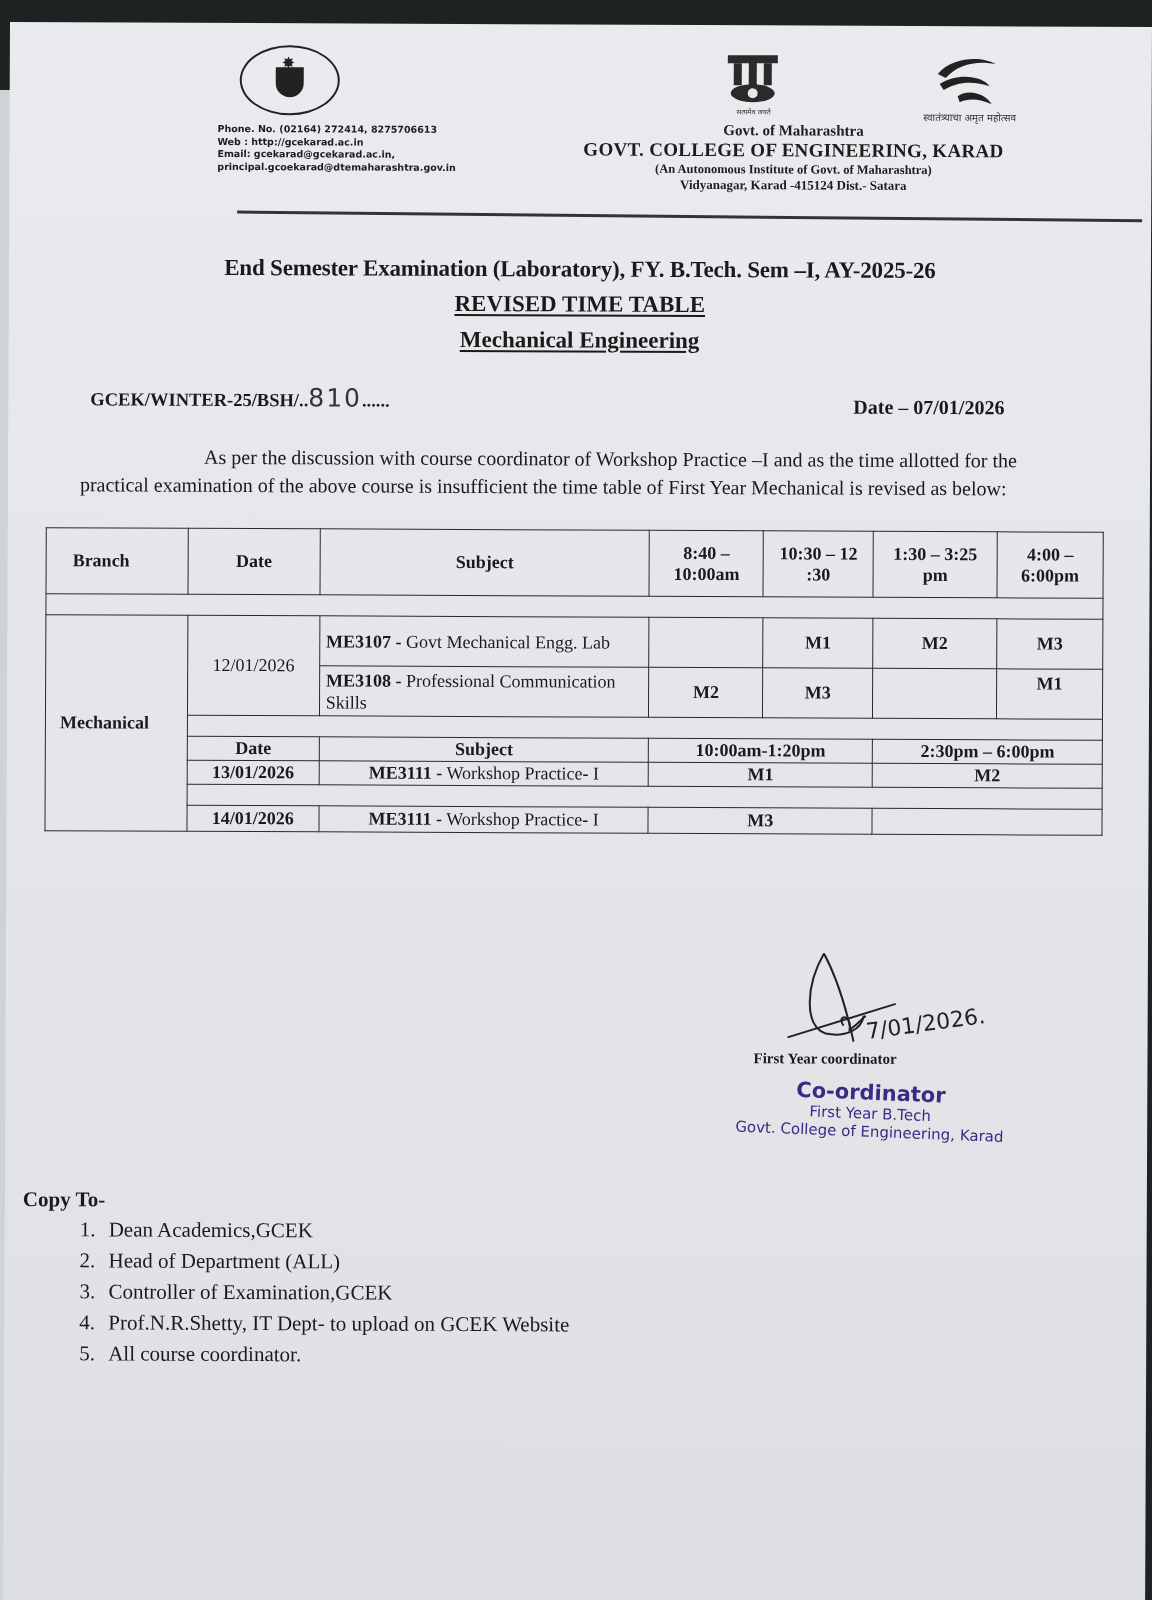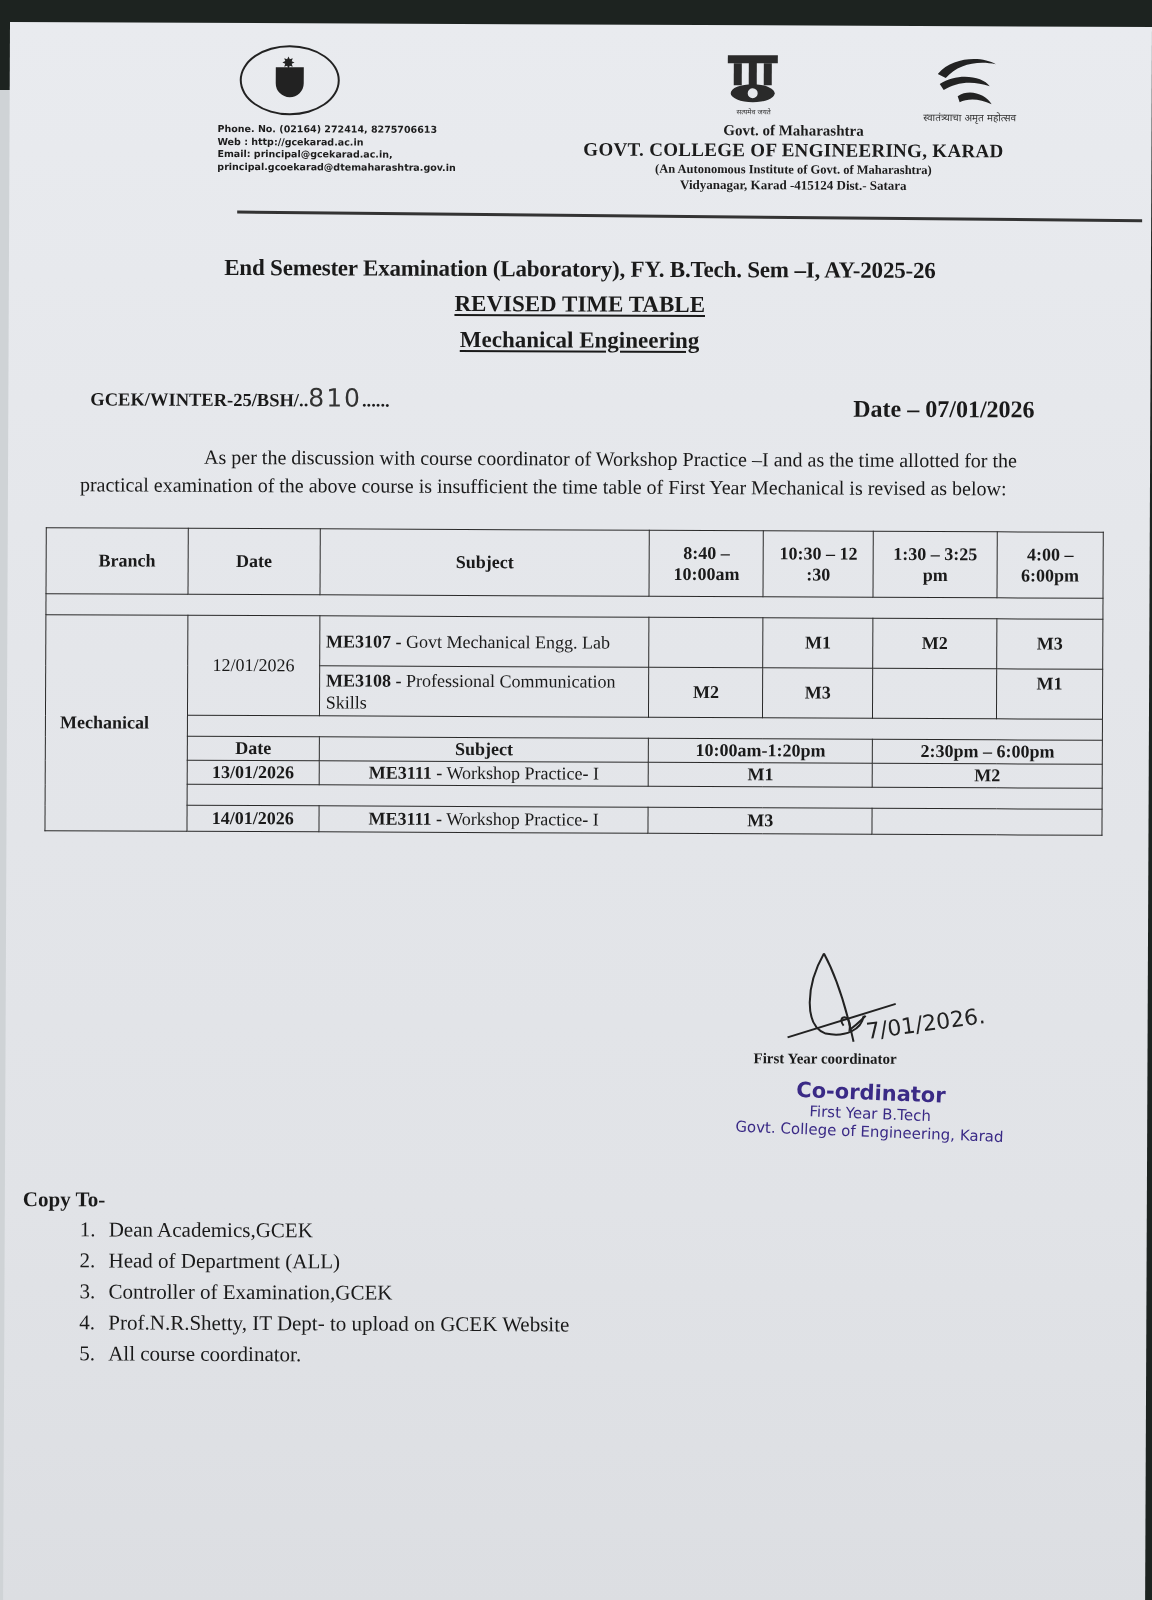--- a/index.html
+++ b/index.html
@@ -43,21 +43,21 @@
   .inst .auto { font-size: 12.5px; line-height: 16px; }
   .inst .addr { font-size: 13px; line-height: 16px; }
   .rule { left: 228px; top: 190px; width: 905px; height: 3px; background: #333; transform: rotate(0.3deg); }
 
   .title-block { left: 0; top: 228px; width: 1142px; text-align: center; font-weight: bold; }
   .title-block .t1 { font-family: "Liberation Serif", serif; font-size: 23px; line-height: 34px; letter-spacing: -0.2px; }
   .title-block .t2, .title-block .t3 { font-size: 23px; line-height: 36px; text-decoration: underline; text-underline-offset: 3px; }
 
   .ref { left: 82px; top: 360px; font-size: 18.5px; font-weight: bold; }
   .ref .hand { font-family: "DejaVu Sans", sans-serif; font-weight: normal; font-size: 25px; color: #333; letter-spacing: 2px; }
-  .date-top { left: 845px; top: 370px; font-size: 24px; font-weight: bold; }
+  .date-top { left: 845px; top: 370px; font-size: 20px; font-weight: bold; }
 
   .para { left: 72px; top: 420px; width: 1000px; font-size: 20px; line-height: 28px; }
   .para .indent { display: inline-block; width: 124px; }
 
   
   table.tt {
     position: absolute; left: 38px; top: 505px; width: 1058px;
     border-collapse: collapse; font-size: 18px;
   }
   table.tt td { border: 1.5px solid #2a2a2a; padding: 0 6px; vertical-align: middle; }
@@ -87,21 +87,21 @@
 <div class="paper">
 
   <div class="abs logo-left">
     <span class="star">✸</span>
     <div class="shield"></div>
   </div>
 
   <div class="abs contact">
     <div>Phone. No. (02164) 272414, 8275706613</div>
     <div>Web :  http://gcekarad.ac.in</div>
-    <div>Email: principal@gcekarad.ac.in,</div>
+    <div>Email: gcekarad@gcekarad.ac.in,</div>
     <div>principal.gcoekarad@dtemaharashtra.gov.in</div>
   </div>
 
   <svg class="abs emblem" viewBox="0 0 62 56">
     <rect x="6" y="4" width="50" height="8" fill="#2a2a2a"></rect>
     <rect x="12" y="12" width="8" height="22" fill="#2a2a2a"></rect>
     <rect x="27" y="10" width="8" height="24" fill="#2a2a2a"></rect>
     <rect x="42" y="12" width="8" height="22" fill="#2a2a2a"></rect>
     <ellipse cx="31" cy="42" rx="22" ry="9" fill="#2a2a2a"></ellipse>
     <circle cx="31" cy="42" r="5" fill="#e6e8ec"></circle>
@@ -144,21 +144,21 @@
       <col style="width:142px">
         <col style="width:132px">
         <col style="width:330px">
       <col style="width:114px">
         <col style="width:110px">
         <col style="width:124px">
         <col style="width:106px">
     </colgroup>
     <tbody>
         <tr style="height:66px">
-      <td class="th" style="text-align:center;padding-left:26px">Branch</td>
+      <td class="th" style="text-align:left;padding-left:26px">Branch</td>
       <td class="th">Date</td>
       <td class="th">Subject</td>
       <td class="th">8:40 – 10:00am</td>
       <td class="th">10:30 – 12 :30</td>
       <td class="th">1:30 – 3:25 pm</td>
       <td class="th">4:00 – 6:00pm</td>
     </tr>
     <tr class="gap">
           <td colspan="7"></td>
         </tr>

